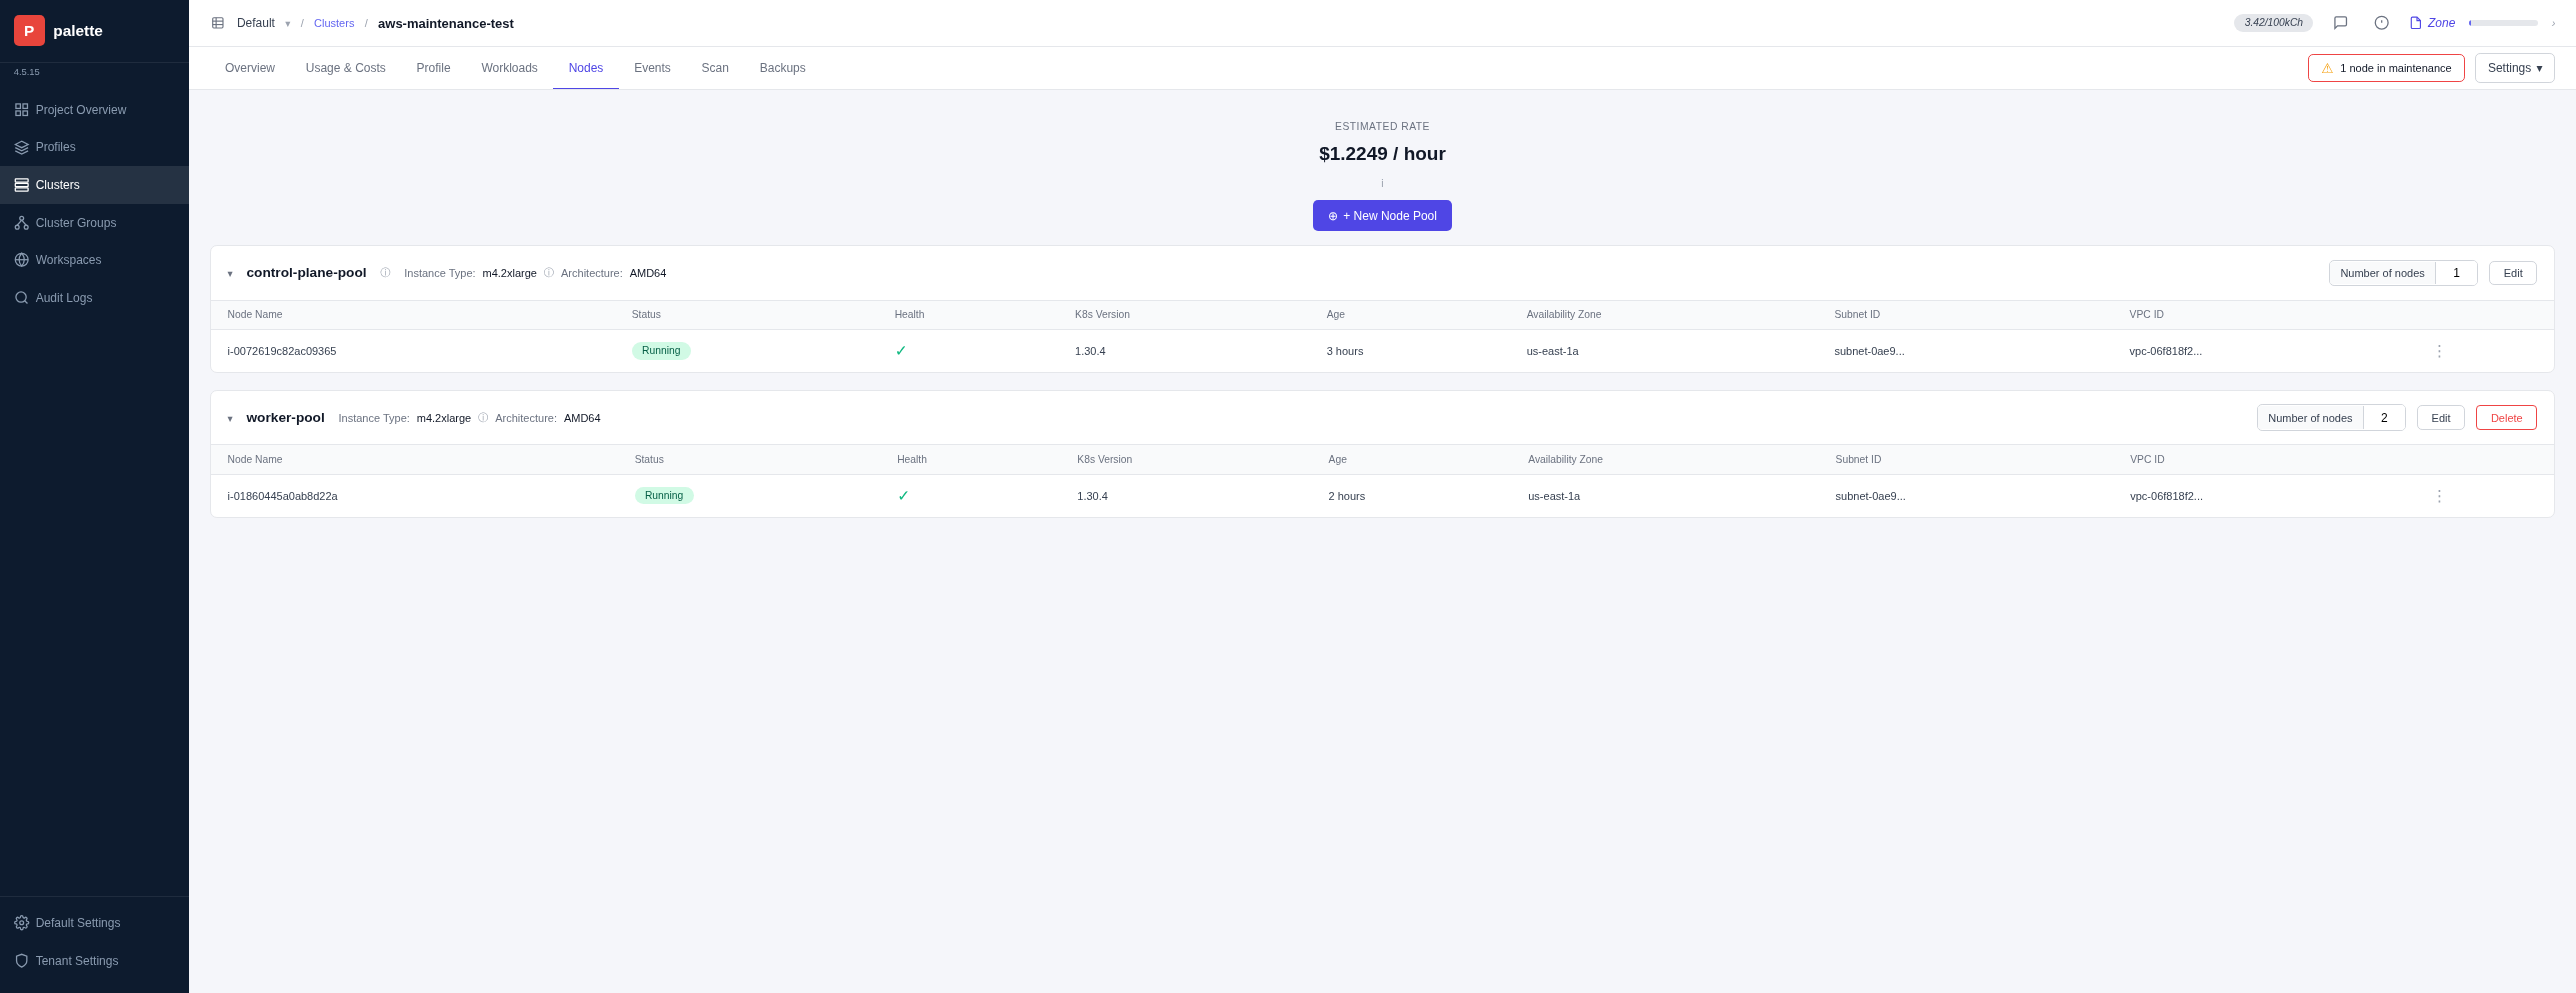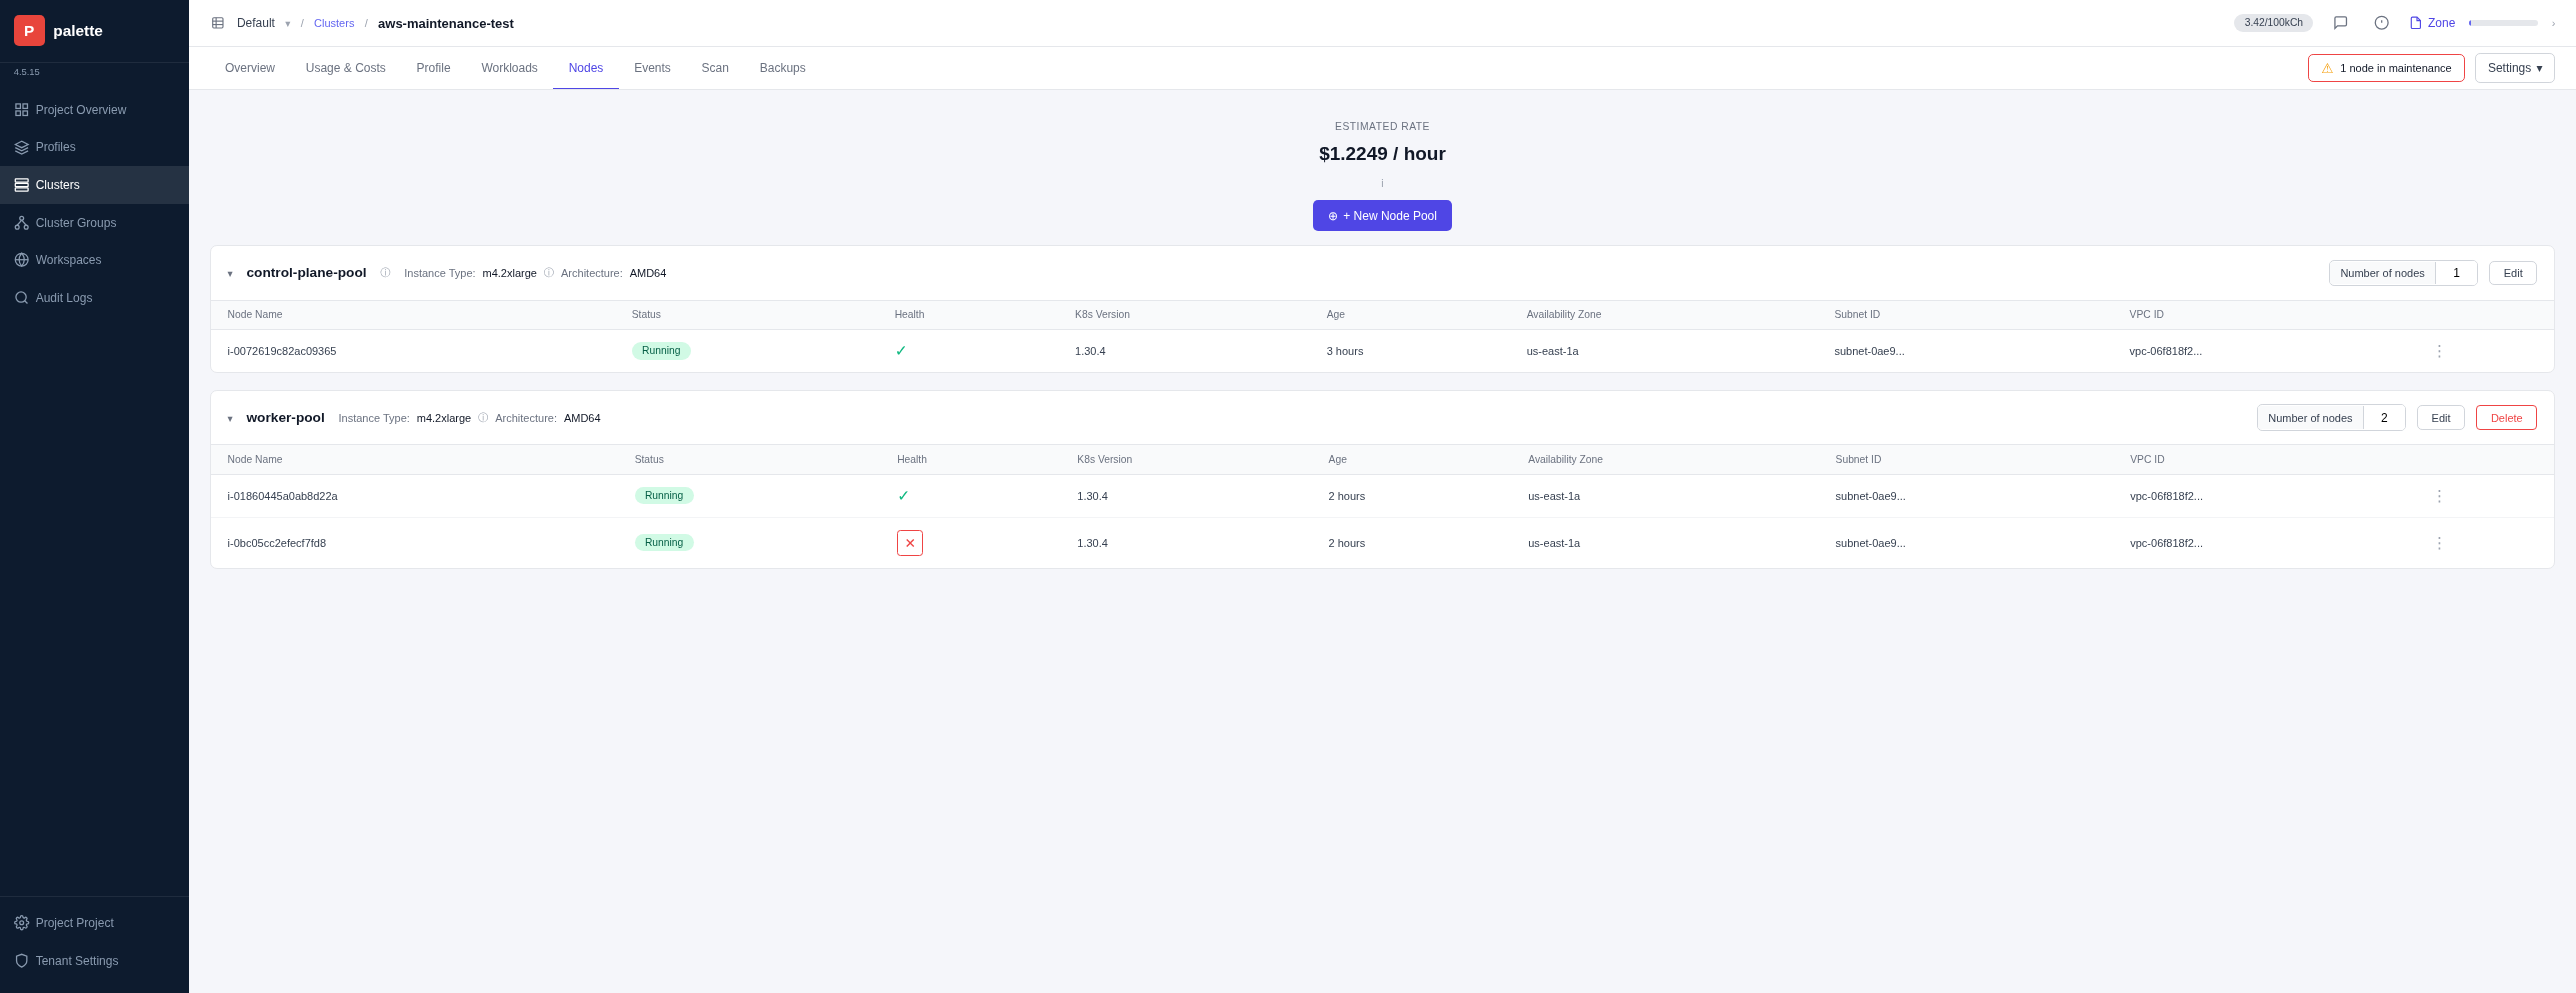--- a/index.html
+++ b/index.html
@@ -18,21 +18,21 @@
     .sidebar-bottom { padding: 6.9px 0 13.7px; border-top: 0.9px solid rgba(255,255,255,0.08); }
 
     
     .main { flex: 1; display: flex; flex-direction: column; overflow: hidden; }
 
     
     .topbar { background: #fff; border-bottom: 0.9px solid #e5e7eb; padding: 0 20.6px; height: 47px; display: flex; align-items: center; gap: 10.3px; flex-shrink: 0; }
     .breadcrumb-link { color: #6366f1; cursor: pointer; }
     .breadcrumb-current { font-weight: 600; color: #111827; font-size: 13px; }
     .breadcrumb-sep { color: #9ca3af; }
-    .topbar-right { margin-left: auto; display: flex; align-items: center; gap: 13.7px; }
+    .topbar-right { margin-left: auto; display: flex; align-items: center; gap: 13.7px; font-style: italic; }
     .credit-badge { background: #e5e7eb; border-radius: 10.3px; padding: 3.4px 10.3px; font-size: 10.3px; color: #374151; }
     .topbar-icon { width: 27.4px; height: 27.4px; display: flex; align-items: center; justify-content: center; cursor: pointer; color: #6b7280; border-radius: 5.1px; }
     .docs-btn { display: flex; align-items: center; gap: 5.1px; color: #4f46e5; font-size: 12px; font-weight: 500; cursor: pointer; }
     .progress-bar-wrap { width: 69px; height: 6.9px; background: #e5e7eb; border-radius: 3.4px; overflow: hidden; }
     .progress-bar-fill { height: 100%; background: #6366f1; border-radius: 3.4px; }
     .expand-icon { color: #9ca3af; cursor: pointer; }
 
     
     .tabs-bar { background: #fff; border-bottom: 0.9px solid #e5e7eb; padding: 0 20.6px; display: flex; align-items: center; gap: 0; flex-shrink: 0; }
     .tab { padding: 13.7px 15.4px; font-size: 12px; color: #6b7280; cursor: pointer; border-bottom: 1.7px solid transparent; white-space: nowrap; }
@@ -160,21 +160,21 @@
   </div>
 
   <div class="sidebar-bottom">
     <div class="nav-item">
       <span class="nav-icon">
         <svg width="15.4" height="15.4" viewBox="0 0 24 24" fill="none" stroke="currentColor" stroke-width="2">
             <circle cx="12" cy="12" r="3"></circle>
             <path d="M19.4 15a1.65 1.65 0 0 0 .33 1.82l.06.06a2 2 0 0 1-2.83 2.83l-.06-.06a1.65 1.65 0 0 0-1.82-.33 1.65 1.65 0 0 0-1 1.51V21a2 2 0 0 1-4 0v-.09A1.65 1.65 0 0 0 9 19.4a1.65 1.65 0 0 0-1.82.33l-.06.06a2 2 0 0 1-2.83-2.83l.06-.06A1.65 1.65 0 0 0 4.68 15a1.65 1.65 0 0 0-1.51-1H3a2 2 0 0 1 0-4h.09A1.65 1.65 0 0 0 4.6 9a1.65 1.65 0 0 0-.33-1.82l-.06-.06a2 2 0 0 1 2.83-2.83l.06.06A1.65 1.65 0 0 0 9 4.68a1.65 1.65 0 0 0 1-1.51V3a2 2 0 0 1 4 0v.09a1.65 1.65 0 0 0 1 1.51 1.65 1.65 0 0 0 1.82-.33l.06-.06a2 2 0 0 1 2.83 2.83l-.06.06A1.65 1.65 0 0 0 19.4 9a1.65 1.65 0 0 0 1.51 1H21a2 2 0 0 1 0 4h-.09a1.65 1.65 0 0 0-1.51 1z"></path>
           </svg>
       </span>
-      <span>Project Project</span>
+      <span>Default Settings</span>
     </div>
     <div class="nav-item">
       <span class="nav-icon">
         <svg width="15.4" height="15.4" viewBox="0 0 24 24" fill="none" stroke="currentColor" stroke-width="2">
             <path d="M12 22s8-4 8-10V5l-8-3-8 3v7c0 6 8 10 8 10z"></path>
           </svg>
       </span>
       <span>Tenant Settings</span>
     </div>
   </div>
@@ -357,32 +357,19 @@
             <td>i-01860445a0ab8d22a</td>
             <td><span class="status-badge status-running">Running</span></td>
             <td><span class="health-ok">✓</span></td>
             <td>1.30.4</td>
             <td>2 hours</td>
             <td>us-east-1a</td>
             <td>subnet-0ae9...</td>
             <td>vpc-06f818f2...</td>
             <td><span class="row-menu">⋮</span></td>
           </tr>
-          <tr>
-            <td>i-0bc05cc2efecf7fd8</td>
-            <td><span class="status-badge status-running">Running</span></td>
-            <td>
-              <div class="health-maintenance">✕</div>
-            </td>
-            <td>1.30.4</td>
-            <td>2 hours</td>
-            <td>us-east-1a</td>
-            <td>subnet-0ae9...</td>
-            <td>vpc-06f818f2...</td>
-            <td><span class="row-menu">⋮</span></td>
-          </tr>
         </tbody>
       </table>
     </div>
 
   </div>
 </div>
 
 
 </body></html>

